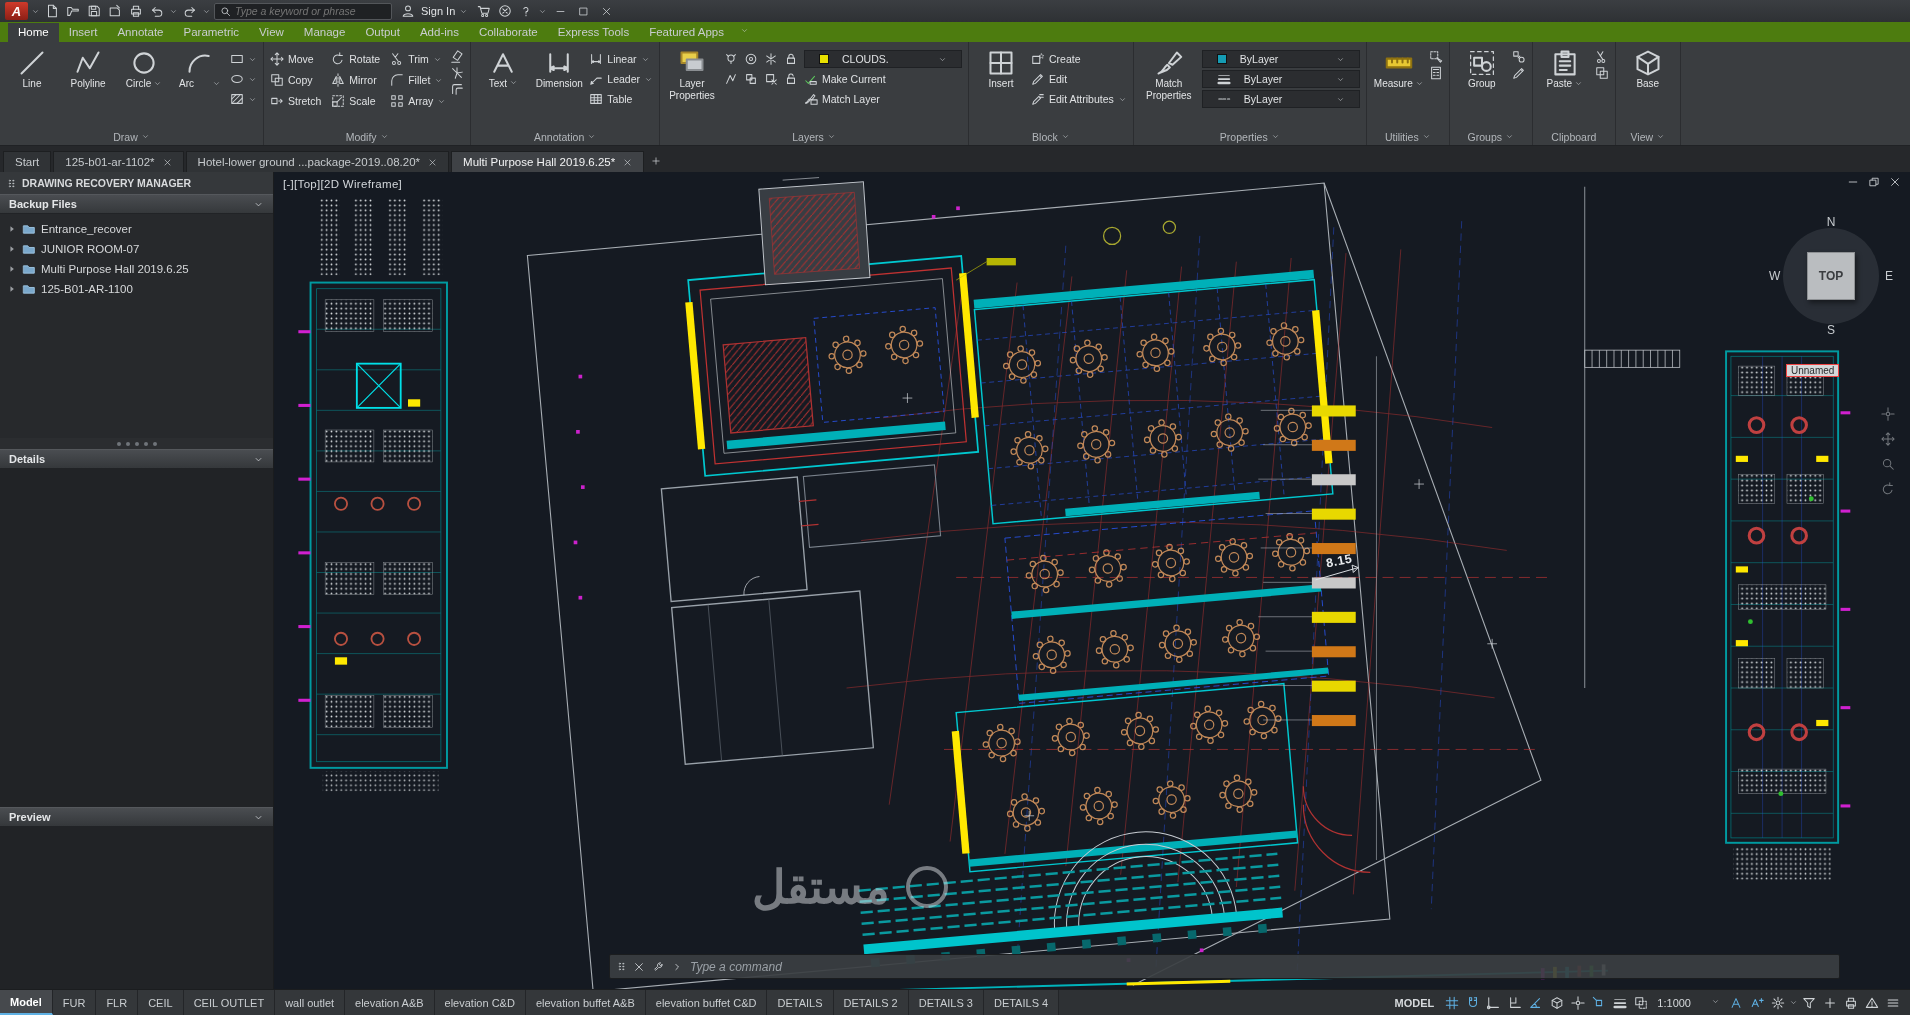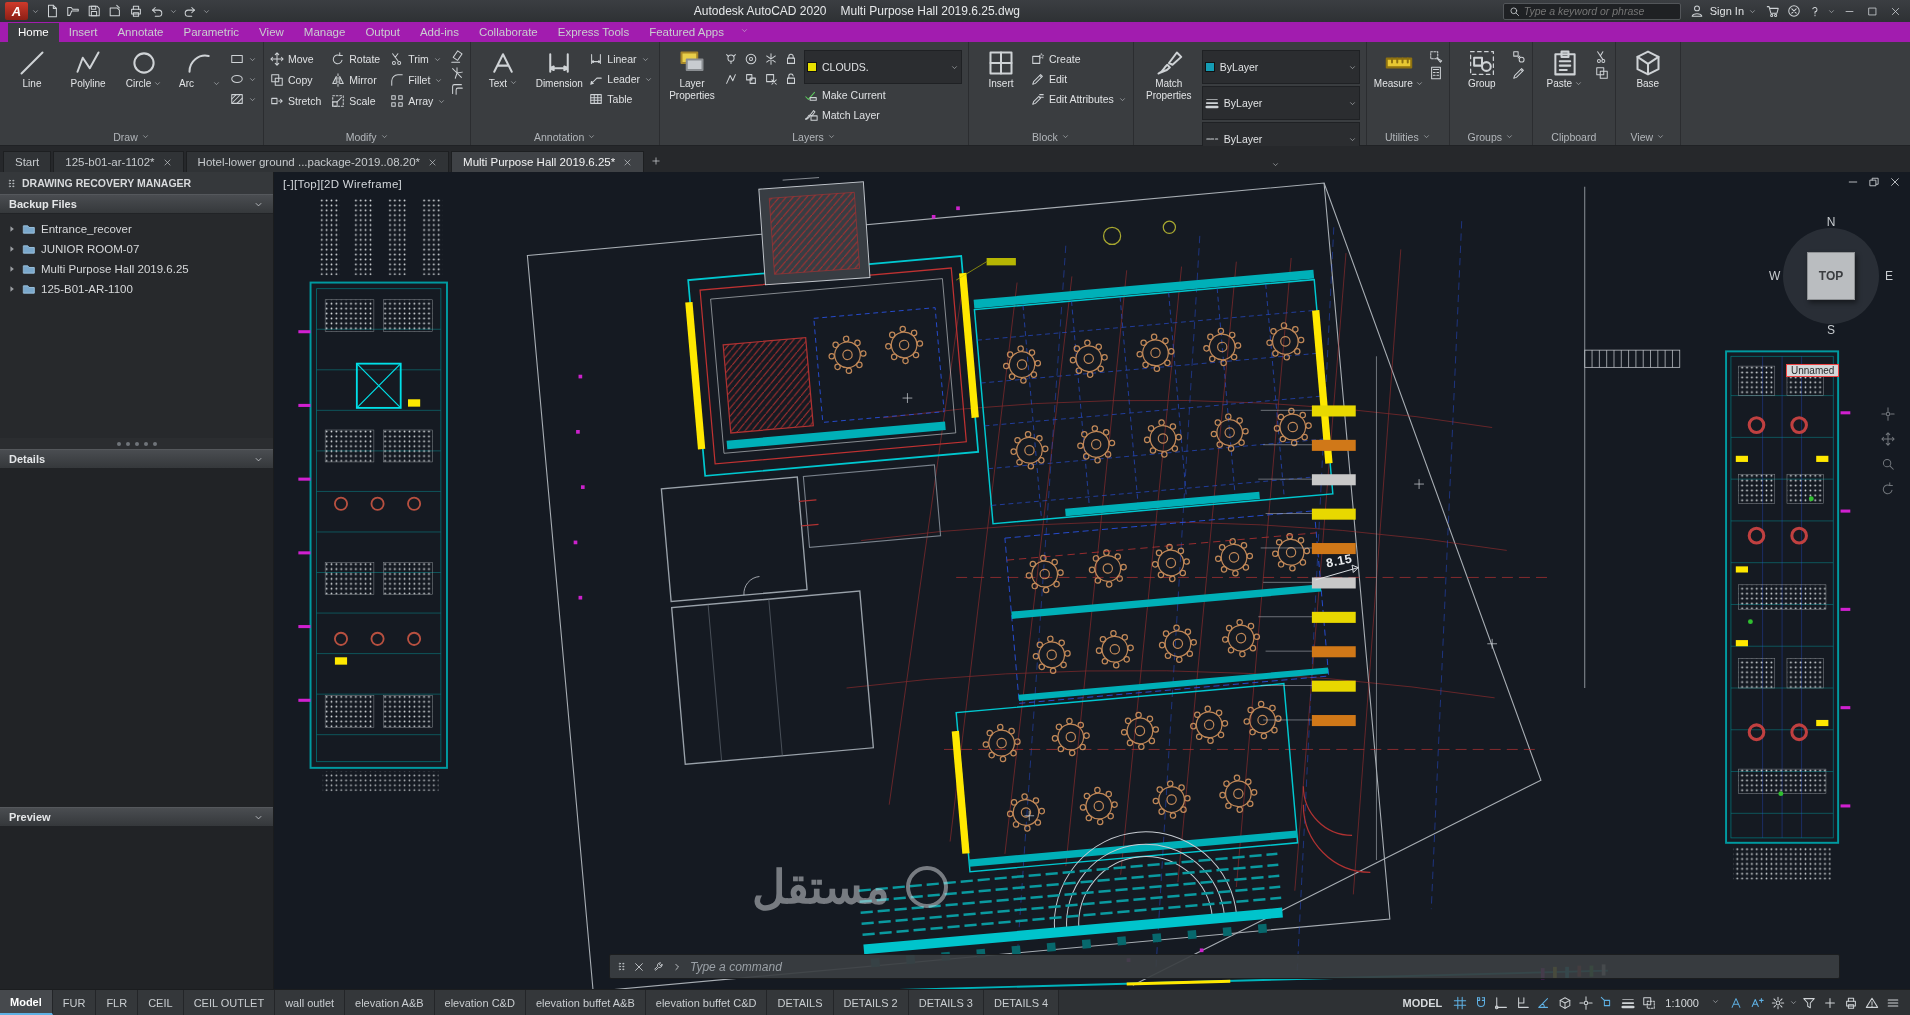--- a/index.html
+++ b/index.html
@@ -17,38 +17,38 @@
 .qicon{width:18px;height:18px;padding:2px}
 .tgroup{display:flex;align-items:center;gap:3px}
 .title-center{flex:1;display:flex;justify-content:center;gap:14px;color:#e6e8ea;white-space:nowrap}
 .search{display:flex;align-items:center;background:#1f2124;border:1px solid #53565a;height:17px;width:178px;padding:0 5px;gap:4px;border-radius:2px}
 .search .icon{width:11px;height:11px}
 .search input{background:transparent;border:none;outline:none;color:#b9bdc1;font-size:10.5px;font-style:italic;width:100%;font-family:inherit}
 .signin{display:flex;align-items:center;gap:4px;font-size:11px;color:#e0e2e4;padding:0 4px}
 .winbtn{width:20px;height:18px;padding:3.5px}
 
 
-.ribbontabs{height:20px;background:#a21caf;display:flex;align-items:center;padding-left:8px;font-size:11.5px;flex:none}
+.ribbontabs{height:20px;background:#4d7c0f;display:flex;align-items:center;padding-left:8px;font-size:11.5px;flex:none}
 .rtab{padding:3px 10px 4px;color:#c9cdd0;white-space:nowrap}
 .rtab.active{background:#3a3d40;color:#fff}
 
 
 .ribbon{height:104px;background:#3a3d40;display:flex;border-bottom:1px solid #202225;flex:none}
 .panel{display:flex;flex-direction:column;border-right:1px solid #2b2d30;padding-top:2px}
 .pbody{flex:1;display:flex;gap:4px;padding:2px 6px;align-items:flex-start}
 .ptitle{height:17px;font-size:10.5px;color:#b2b6ba;display:flex;align-items:center;justify-content:center;gap:3px;padding:0 6px}
 .bigbtn{width:52px;display:flex;flex-direction:column;align-items:center;gap:1px;font-size:10px;color:#e2e4e6;text-align:center;line-height:1.15;padding-top:3px}
 .bigicon{width:28px;height:28px}
 .col{display:flex;flex-direction:column;gap:2px;padding-top:4px}
 .smrow{display:flex;align-items:center;gap:4px;font-size:10.5px;height:18px;color:#dfe1e3;white-space:nowrap}
 .smicon{width:14px;height:14px}
 .mgrid{display:grid;grid-template-columns:auto auto auto;column-gap:10px;row-gap:3px;padding-top:4px}
 .minigrid{display:grid;grid-template-columns:repeat(4,18px);grid-auto-rows:18px;gap:2px;padding-top:4px}
 .minigrid .icon{width:14px;height:14px;margin:2px}
-.combo{display:flex;align-items:center;gap:5px;background:#2b2d30;border:1px solid #1f2124;height:34px;padding:0 2px;font-size:10.5px;color:#e0e2e4;width:158px}
+.combo{display:flex;align-items:center;gap:13px;background:#2b2d30;border:1px solid #1f2124;height:18px;padding:0 14px;font-size:10.5px;color:#e0e2e4;width:158px}
 .combo .sp{flex:1}
 .sw{width:10px;height:10px;flex:none;border:1px solid #111}
 
 
 .doctabs{height:26px;background:#26282b;display:flex;align-items:flex-end;padding-left:3px;font-size:11.5px;gap:2px;flex:none}
 .dtab{display:flex;align-items:center;gap:8px;padding:4px 11px;background:#303336;color:#c6cacd;border:1px solid #1d1f21;border-bottom:none;white-space:nowrap}
 .dtab.active{background:#3f4246;color:#f2f3f4}
 .dtab .icon{width:9px;height:9px}
 .dplus{width:20px;height:20px;padding:5px;margin-bottom:1px}
 
@@ -97,21 +97,21 @@
 
 
 .statusbar{height:26px;background:#2e3134;display:flex;align-items:stretch;border-top:1px solid #1b1d1f;font-size:11px;flex:none}
 .ltabs{display:flex;align-items:stretch}
 .ltab{display:flex;align-items:center;padding:0 10px;color:#c9cdd0;border-right:1px solid #232528;background:#34373a;white-space:nowrap}
 .ltab.active{background:#46494d;color:#fff;font-weight:bold;border-bottom:2px solid #5fb1e4}
 .sright{display:flex;align-items:center;gap:1px;padding:0 7px;margin-left:auto}
 .sicon{width:20px;height:20px;padding:3px;border-radius:2px}
 .sicon.on svg *{stroke:#5fb1e4}
 .sbtn{padding:0 7px;color:#d6d9dc;font-weight:bold;display:flex;align-items:center}
-.scale{display:flex;align-items:flex-start;gap:12px;padding:0 5px;color:#d6d9dc}
+.scale{display:flex;align-items:flex-start;gap:20px;padding:0 5px;color:#d6d9dc}
 </style>
 </head>
 <body>
 
 <div class="app">
 
   <div class="titlebar">
     <div class="tgroup">
       <span class="logo">A</span>
       <span class="icon chev">
@@ -164,24 +164,20 @@
           <svg viewBox="0 0 16 16">
             <path d="M13 7H6a3.5 3.5 0 0 0 0 7h4"></path>
             <path d="M10 4l3 3-3 3"></path>
           </svg>
         </span>
       <span class="icon chev">
           <svg viewBox="0 0 16 16">
             <path d="M4.5 6.5L8 10l3.5-3.5"></path>
           </svg>
         </span>
-    </div>
-    <div class="title-center">
-      <span>Autodesk AutoCAD 2020</span>
-      <span>Multi Purpose Hall 2019.6.25.dwg</span>
     </div>
     <div class="tgroup">
       <div class="search">
         <span class="icon">
             <svg viewBox="0 0 16 16">
               <circle cx="7" cy="7" r="4.2"></circle>
               <path d="M10.2 10.2L14 14"></path>
             </svg>
           </span>
         <input placeholder="Type a keyword or phrase" style="">

